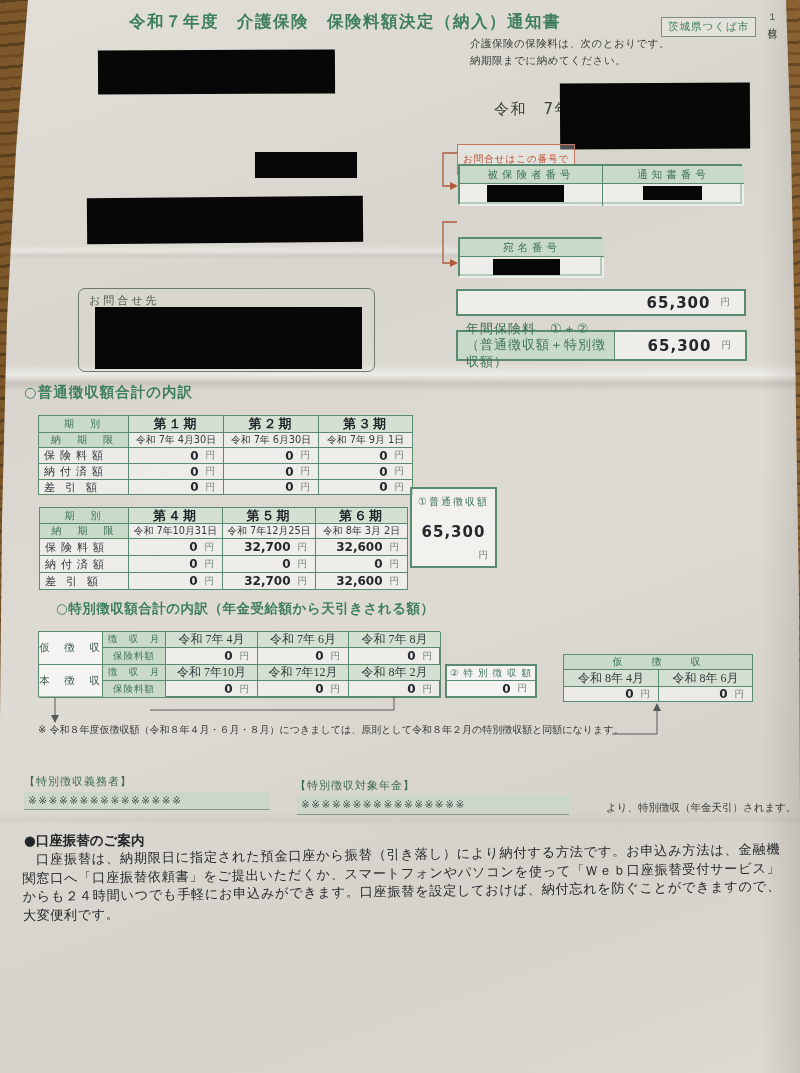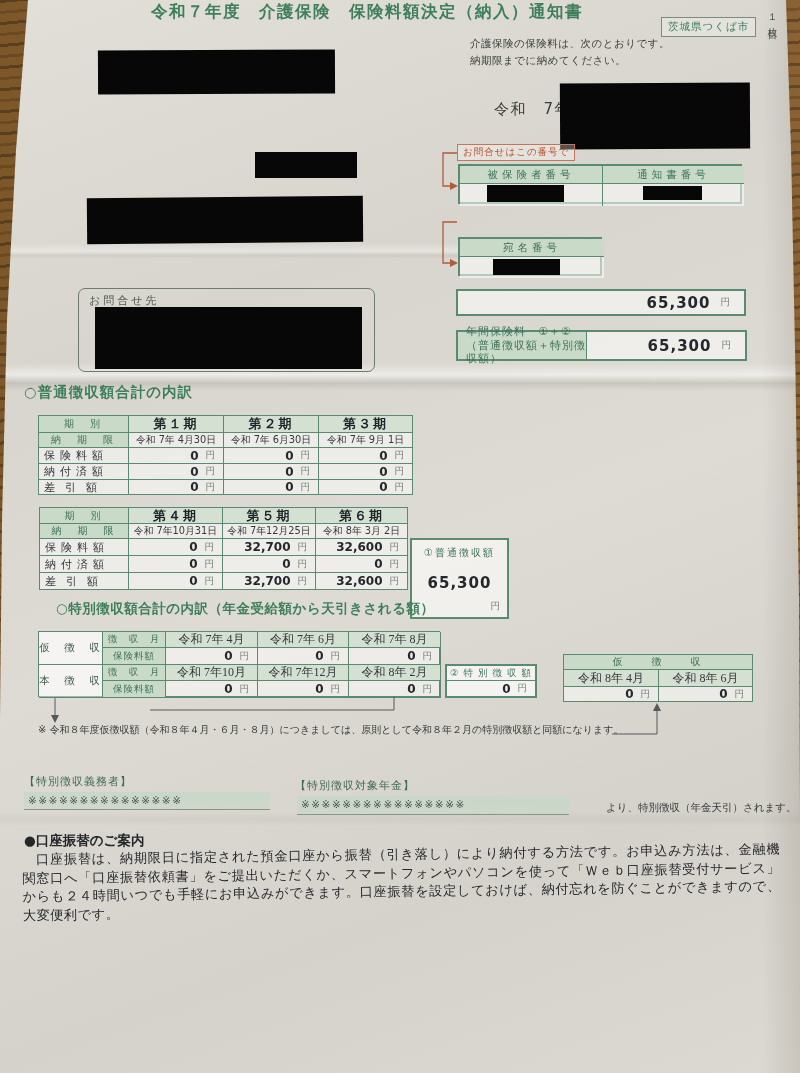--- a/index.html
+++ b/index.html
@@ -21,21 +21,21 @@
   .abs{position:absolute;}
   .txt{position:absolute;white-space:nowrap;color:var(--ink);}
   .green{color:var(--green);}
   .redact{position:absolute;background:#070707;}
   
   .title{font-size:16.5px;font-weight:bold;letter-spacing:1.5px;}
   .muni{border:1px solid #7d8a7f;padding:2px 6px;font-size:10.5px;letter-spacing:1px;background:rgba(255,255,255,.25);}
   .sheet{writing-mode:vertical-rl;font-size:10px;letter-spacing:3px;color:#474f49;}
   .intro{font-size:10.5px;letter-spacing:.5px;color:#383d38;}
   .date{font-size:15px;letter-spacing:1.5px;color:#383d38;margin-top:28px;}
-  .callout{border:1px solid #c4765c;color:var(--red);font-size:9.5px;letter-spacing:1px;padding:1px 5px;background:rgba(255,255,255,.3);}
+  .callout{border:1px solid #c4765c;color:var(--red);font-size:9.5px;letter-spacing:1px;padding:8px 5px;background:rgba(255,255,255,.3);}
   
   .numtable{position:absolute;border:2px solid var(--gb);display:grid;}
   .nhd{background:var(--lg);color:#3c7257;font-size:10.5px;letter-spacing:4px;display:flex;align-items:center;justify-content:center;border-bottom:1px solid var(--gb);}
   .nval{background:rgba(255,255,255,.55);}
   .vdiv{border-left:1.5px solid var(--gb);}
   
   .contact{position:absolute;border:1.5px solid #6c7a6f;border-radius:7px;}
   .contact .lbl{position:absolute;left:10px;top:4px;font-size:11px;letter-spacing:3px;color:#4d5c52;}
   
   .amtbox{position:absolute;border:2px solid var(--gb);display:flex;background:rgba(255,255,255,.55);}
@@ -78,21 +78,21 @@
 <body>
 
 <div class="wood"></div>
 <div class="paper">
 
   <div class="crease" style="top:363px;height:28px;background:linear-gradient(180deg,rgba(255,255,255,0) 0%,rgba(255,255,255,.5) 42%,rgba(110,105,95,.16) 72%,rgba(255,255,255,0) 100%);"></div>
   <div class="crease" style="top:243px;height:16px;width:460px;background:linear-gradient(180deg,rgba(255,255,255,0),rgba(255,255,255,.35) 50%,rgba(120,115,105,.1) 80%,rgba(255,255,255,0));"></div>
   <div class="crease" style="top:812px;height:14px;background:linear-gradient(180deg,rgba(255,255,255,0),rgba(120,115,105,.08),rgba(255,255,255,0));"></div>
   <div class="abs" style="right:0;top:0;width:38px;height:100%;background:linear-gradient(90deg,rgba(0,0,0,0),rgba(60,50,35,.12));"></div>
 
-  <div class="txt title green" style="left:129px;top:1px;margin-left:22px;">令和７年度　介護保険　保険料額決定（納入）通知書</div>
+  <div class="txt title green" style="left:129px;top:11px;">令和７年度　介護保険　保険料額決定（納入）通知書</div>
   <div class="txt muni green" style="left:661px;top:17px;">茨城県つくば市</div>
   <div class="txt sheet" style="left:765px;top:6px;">１枚目</div>
   <div class="txt intro" style="left:470px;top:37px;">介護保険の保険料は、次のとおりです。</div>
   <div class="txt intro" style="left:470px;top:54px;">納期限までに納めてください。</div>
   <div class="txt date" style="left:494px;top:72px;">令和　7年12月12日</div>
 
   <div class="redact" style="left:98px;top:50px;width:237px;height:44px;transform:rotate(-0.3deg);"></div>
   <div class="redact" style="left:560px;top:83px;width:190px;height:66px;transform:rotate(-0.3deg);"></div>
   <div class="redact" style="left:255px;top:152px;width:102px;height:26px;"></div>
   <div class="redact" style="left:87px;top:197px;width:276px;height:46px;transform:rotate(-0.5deg);"></div>
@@ -118,21 +118,21 @@
   </div>
   <div class="redact" style="left:95px;top:307px;width:267px;height:62px;"></div>
 
   <div class="amtbox" style="left:456px;top:289px;width:290px;height:27px;">
     <div class="v">
         <span class="amtnum">65,300</span>
         <span class="yen">円</span>
       </div>
   </div>
   <div class="amtbox" style="left:456px;top:330px;width:291px;height:31px;">
-    <div class="l" style="width:129px;font-size:11px;letter-spacing:1px;line-height:1.25;">
+    <div class="l" style="width:157px;font-size:13px;letter-spacing:1px;line-height:1.25;">
       <span>年間保険料　①＋②</span>
       <span>（普通徴収額＋特別徴収額）</span>
     </div>
     <div class="v">
         <span class="amtnum">65,300</span>
         <span class="yen">円</span>
       </div>
   </div>
 
   <div class="txt sect" style="left:24px;top:383px;font-size:14.5px;letter-spacing:1px;">○普通徴収額合計の内訳</div>
@@ -230,21 +230,21 @@
     <div class="c val">
         <span class="num">32,700</span>
         <span class="yen">円</span>
       </div>
     <div class="c val">
         <span class="num">32,600</span>
         <span class="yen">円</span>
       </div>
   </div>
 
-  <div class="subbox" style="left:410px;top:538px;width:99px;height:81px;">
+  <div class="subbox" style="left:410px;top:487px;width:87px;height:81px;">
     <div class="sublbl">①普通徴収額</div>
     <div class="subval" style="margin-top:14px;">65,300</div>
     <div class="subyen">円</div>
   </div>
 
   <div class="txt sect" style="left:24px;top:600px;font-size:13.5px;letter-spacing:.5px;margin-left:32px;">○特別徴収額合計の内訳（年金受給額から天引きされる額）</div>
 
   <div class="ptable" style="left:38px;top:631px;width:402px;height:66px;grid-template-columns:64px 63px 92px 91px 92px;grid-template-rows:16px 17px 16px 17px;">
     <div class="c grp" style="grid-row:1/3;">仮　徴　収</div>
     <div class="c mlbl">徴　収　月</div>

